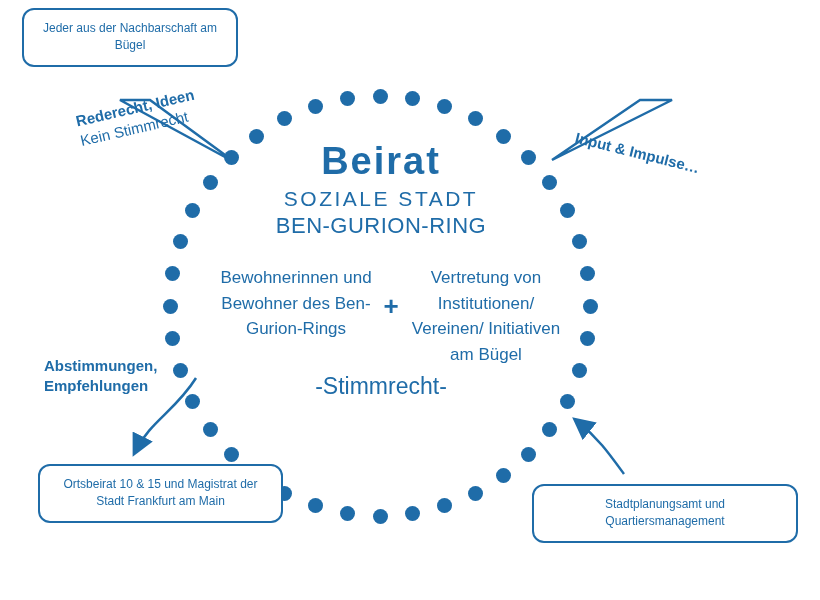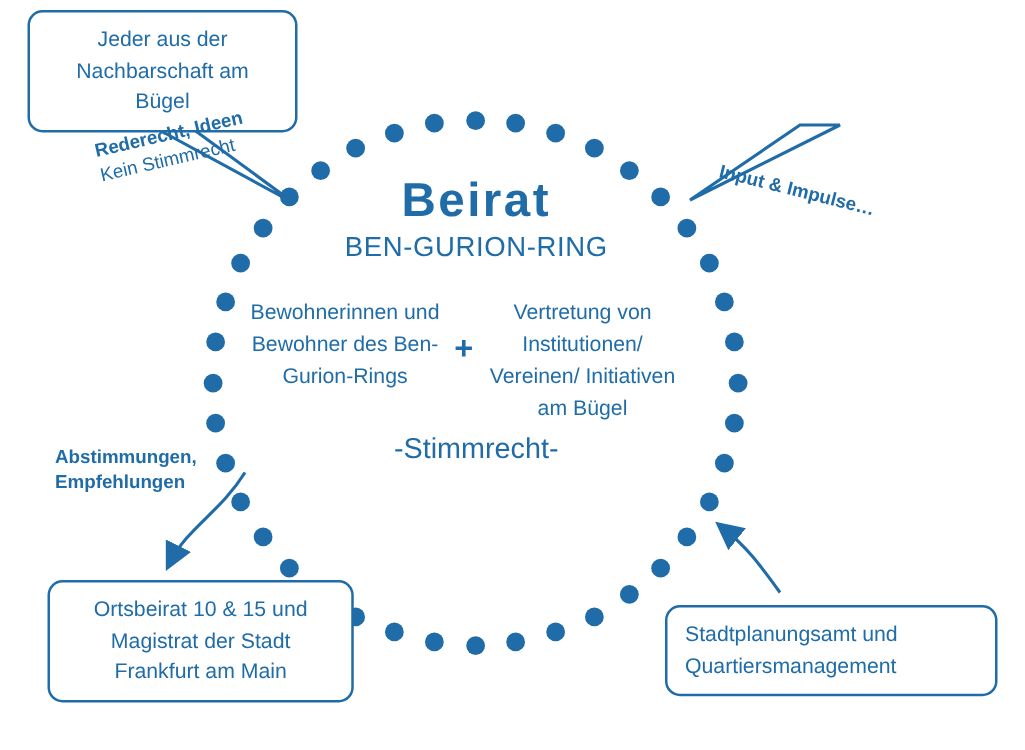--- a/index.html
+++ b/index.html
@@ -28,38 +28,38 @@
   }
 
   
   .box {
     position: absolute;
     box-sizing: border-box;
     border: 2.5px solid #1f6ca8;
     border-radius: 12px;
     background: #ffffff;
     color: #1f6ca8;
-    font-size: 17px;
+    font-size: 12px;
     line-height: 1.45;
     padding: 10px 14px;
     z-index: 3;
   }
   .box.center { text-align: center; }
 
   #box-neighbourhood {
     left: 22px; top: 8px; width: 216px;
   }
   #box-workshops {
     left: 604px; top: 8px; width: 204px; text-align: left;
   }
   #box-ortsbeirat {
     left: 38px; top: 464px; width: 245px; text-align: center;
   }
   #box-stadtplanung {
-    left: 532px; top: 484px; width: 266px; text-align: left;
+    left: 532px; top: 484px; width: 266px; text-align: center;
   }
 
   
   .edge-label {
     position: absolute;
     color: #1f6ca8;
     font-size: 15px;
     line-height: 1.35;
     z-index: 4;
   }
@@ -120,21 +120,21 @@
     letter-spacing: 2.5px;
     margin-top: 4px;
   }
   #title-sub2 {
     font-size: 22px;
     letter-spacing: 0.5px;
     margin-top: 2px;
   }
   #columns {
     display: flex;
-    justify-content: flex-start;
+    justify-content: flex-end;
     align-items: flex-start;
     margin-top: 26px;
     gap: 2px;
   }
   #col-left, #col-right {
     font-size: 17px;
     line-height: 1.5;
     width: 160px;
   }
   #plus {
@@ -207,20 +207,21 @@
       <div class="dot" style="left: 40.1064px; top: 86.5651px; background: rgb(31, 108, 168);"></div>
       <div class="dot" style="left: 61.5076px; top: 61.5076px; background: rgb(31, 108, 168);"></div>
       <div class="dot" style="left: 86.5651px; top: 40.1064px; background: rgb(31, 108, 168);"></div>
       <div class="dot" style="left: 114.662px; top: 22.8886px; background: rgb(31, 108, 168);"></div>
       <div class="dot" style="left: 145.106px; top: 10.2781px; background: rgb(31, 108, 168);"></div>
       <div class="dot" style="left: 177.149px; top: 2.58545px; background: rgb(31, 108, 168);"></div>
     </div>
 
   <div id="ring-text">
     <div id="title-main">Beirat</div>
+    <div id="title-sub1">SOZIALE STADT</div>
     <div id="title-sub2">BEN-GURION-RING</div>
     <div id="columns">
       <div id="col-left">Bewohnerinnen und Bewohner des Ben-Gurion-Rings</div>
       <div id="plus">+</div>
       <div id="col-right">Vertretung von Institutionen/ Vereinen/ Initiativen am Bügel</div>
     </div>
     <div id="stimmrecht">-Stimmrecht-</div>
   </div>
 
   <div class="box center" id="box-neighbourhood">Jeder aus der Nachbarschaft am Bügel</div>

